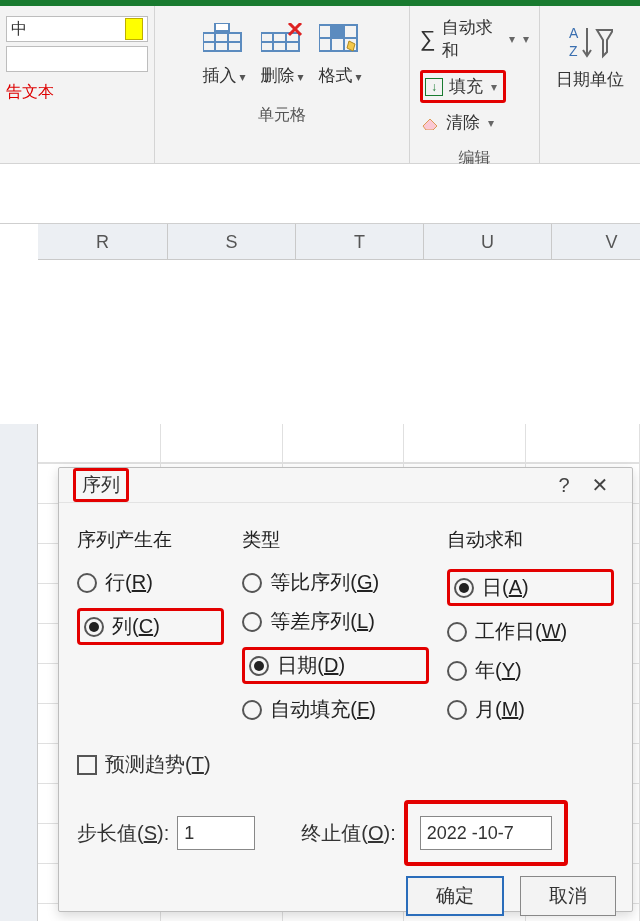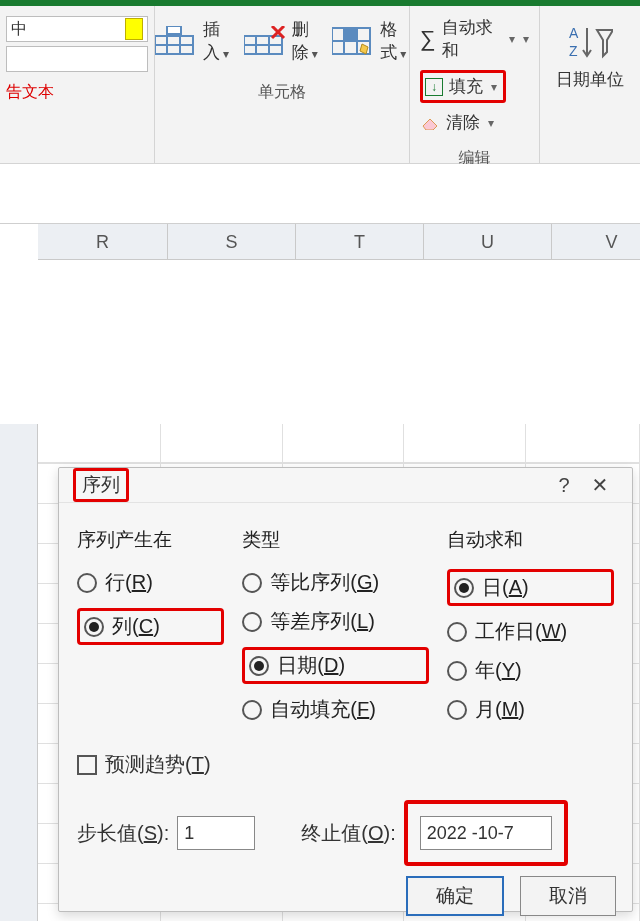--- a/index.html
+++ b/index.html
@@ -11,21 +11,21 @@
 
   
   .ribbon { position:absolute; left:0; top:6px; right:0; height:158px; background:#f3f3f3; border-bottom:1px solid #d4d4d4; display:flex; }
   .ribbon-left { width:155px; border-right:1px solid #d4d4d4; padding:10px 6px; display:flex; flex-direction:column; gap:4px;}
   .small-input { height:26px; background:#fff; border:1px solid #bdbdbd; display:flex; align-items:center; padding:0 4px; font-size:16px; }
   .yellow-sel { background:#ffff00; width:18px; height:22px; display:inline-block; border:1px solid #bfae00; }
   .warn-text { color:#dd0000; font-size:16px; margin-top:6px; }
 
   .ribbon-cells { width:255px; border-right:1px solid #d4d4d4; display:flex; flex-direction:column; align-items:center; padding-top:12px; }
   .big-btns { display:flex; gap:12px; }
-  .big-btn { display:flex; align-items:center; gap:6px; font-size:17px; color:#333; }
+  .big-btn { display:flex; flex-direction:column; align-items:center; gap:6px; font-size:17px; color:#333; }
   .big-btn .icon-wrap { width:46px; height:40px; display:flex; align-items:center; justify-content:center; }
   .big-btn .arrow-down { font-size:12px; color:#555; margin-left:3px;}
   .group-label { margin-top:18px; font-size:16px; color:#555; }
 
   .ribbon-edit { flex:1; display:flex; flex-direction:column; align-items:center; padding-top:10px; border-right:1px solid #d4d4d4; }
   .edit-rows { display:flex; flex-direction:column; gap:8px; width:100%; padding:0 10px; }
   .edit-row { display:flex; align-items:center; gap:6px; font-size:17px; color:#333; }
   .edit-row .caret { font-size:12px; color:#666; margin-left:2px; }
   .fill-highlight { border:3px solid #e30000; padding:2px 6px 2px 2px; border-radius:3px; }
   .fill-icon-box { width:18px; height:18px; border:1.5px solid #197b30; display:inline-flex; align-items:center; justify-content:center; color:#197b30; font-size:12px;}

